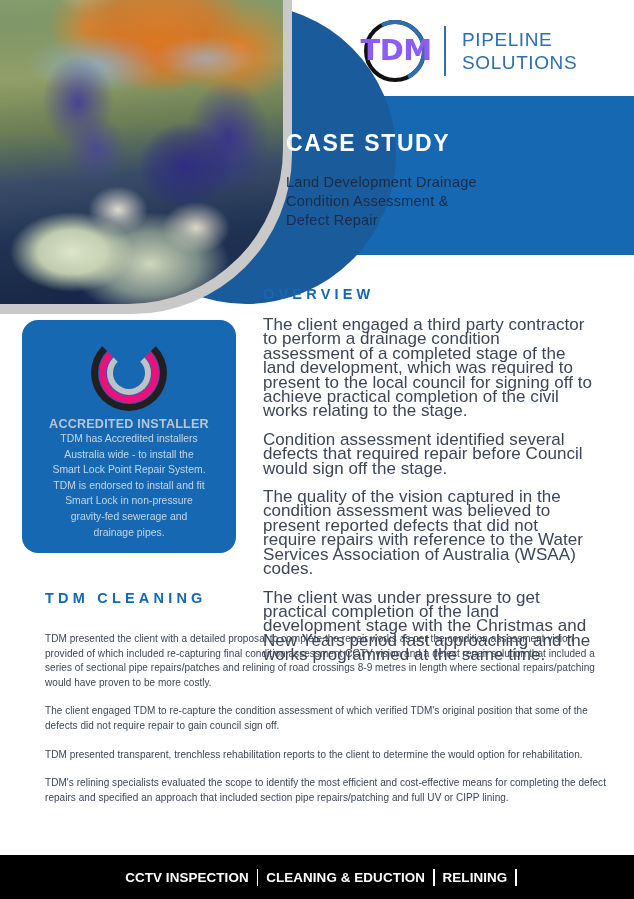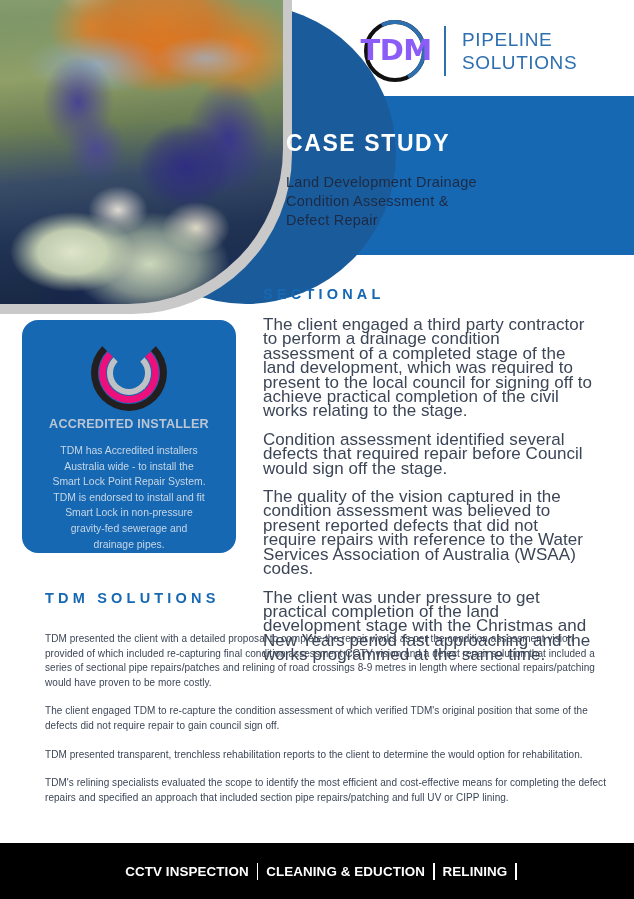--- a/index.html
+++ b/index.html
@@ -261,21 +261,20 @@
     border-top-color: transparent;
   }
   .badge-title {
     margin-top: 7px;
     font-size: 12.6px;
     font-weight: 700;
     letter-spacing: 0.2px;
     color: #b9c6d4;
   }
   .badge-body {
-    margin-top: 12px;
     width: 182px;
     text-align: center;
     font-size: 10.4px;
     line-height: 15.6px;
     color: #c6d6e6;
     white-space: pre-line;
   }
 
   
   .solutions {
@@ -293,21 +292,21 @@
     letter-spacing: 0.05px;
   }
   .solutions p:last-child { margin-bottom: 0; }
 
   
   .footer {
     position: absolute;
     left: 0;
     bottom: 0;
     width: 634px;
-    height: 56px;
+    height: 44px;
     background: #000000;
     display: flex;
     align-items: center;
     justify-content: center;
     margin-top: 44px;
   }
   .footer-inner {
     display: flex;
     align-items: center;
   }
@@ -351,21 +350,21 @@
 </div>
 
 <div class="case-block">
   <h1 class="case-title">CASE STUDY</h1>
   <p class="case-sub">Land Development Drainage
 Condition Assessment &amp;
 Defect Repair</p>
 </div>
 
 <div class="overview">
-  <div class="section-heading overview-heading">SECTIONAL</div>
+  <div class="section-heading overview-heading">OVERVIEW</div>
   <p>The client engaged a third party contractor to perform a drainage condition assessment of a completed stage of the land development, which was required to present to the local council for signing off to achieve practical completion of the civil works relating to the stage.</p>
   <p>Condition assessment identified several defects that required repair before Council would sign off the stage.</p>
   <p>The quality of the vision captured in the condition assessment was believed to present reported defects that did not require repairs with reference to the Water Services Association of Australia (WSAA) codes.</p>
   <p>The client was under pressure to get practical completion of the land development stage with the Christmas and New Years period fast approaching and the works programmed at the same time.</p>
 </div>
 
 <div class="badge-card">
   <div class="badge-rings">
     <div class="ring ring-outer"></div>
     <div class="ring ring-mid"></div>
@@ -375,21 +374,21 @@
   <div class="badge-body">TDM has Accredited installers
 Australia wide -  to install the
 Smart Lock Point Repair System.
 TDM is endorsed to install and fit
 Smart Lock in non-pressure
 gravity-fed sewerage and
 drainage pipes.</div>
 </div>
 
 <div class="solutions">
-  <div class="section-heading solutions-heading">TDM SOLUTIONS</div>
+  <div class="section-heading solutions-heading">TDM CLEANING</div>
   <p>TDM presented the client with a detailed proposal to complete the repair works as per the condition assessment vision provided of which included re-capturing final condition assessment CCTV vision and a defect repair solution that included a series of sectional pipe repairs/patches and relining of road crossings 8-9 metres in length where sectional repairs/patching would have proven to be more costly.</p>
   <p>The client engaged TDM to re-capture the condition assessment of which verified TDM's original position that some of the defects did not require repair to gain council sign off.</p>
   <p>TDM presented transparent, trenchless rehabilitation reports to the client to determine the would option for rehabilitation.</p>
   <p>TDM's relining specialists evaluated the scope to identify the most efficient and cost-effective means for completing the defect repairs and specified an approach that included section pipe repairs/patching and full UV or CIPP lining.</p>
 </div>
 
 <div class="footer">
   <div class="footer-inner">
     <span class="footer-item">CCTV INSPECTION</span>
     <span class="footer-sep"></span>

